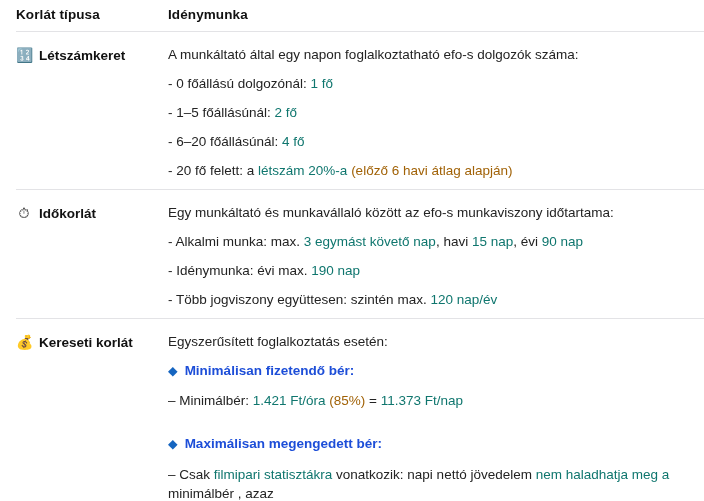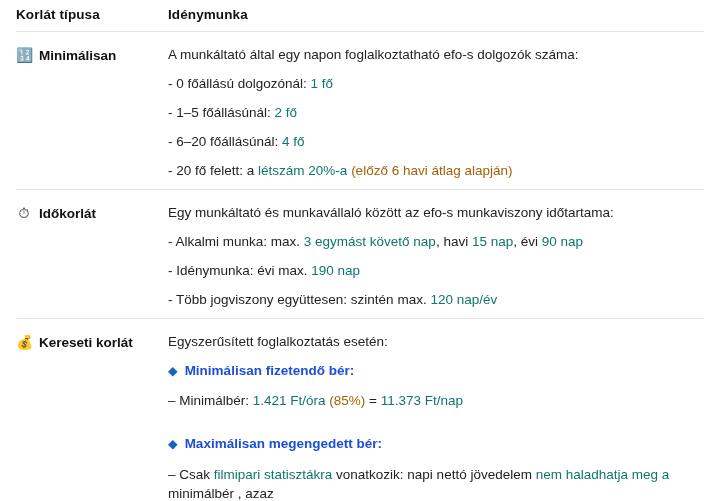--- a/index.html
+++ b/index.html
@@ -131,21 +131,21 @@
     <div class="col-type header-cell">Korlát típusa</div>
     <div class="col-details header-cell">Idénymunka</div>
   </div>
 
   <div class="divider"></div>
 
   <div id="rows-container">
       <div class="row body-row">
         <div class="col-type type-cell">
           <span class="type-icon">🔢</span>
-          <span class="type-label">Minimálisan</span>
+          <span class="type-label">Létszámkeret</span>
         </div>
         <div class="col-details">
           <div class="detail-line">A munkáltató által egy napon foglalkoztatható efo-s dolgozók száma:</div>
           <div class="detail-line">- 0 főállású dolgozónál: <b>1 fő</b></div>
           <div class="detail-line">- 1–5 főállásúnál: <b>2 fő</b></div>
           <div class="detail-line">- 6–20 főállásúnál: <b>4 fő</b></div>
           <div class="detail-line">- 20 fő felett: a <b>létszám 20%-a</b> <span class="muted">(előző 6 havi átlag alapján)</span></div>
         </div>
       </div>
       <div class="divider"></div>

